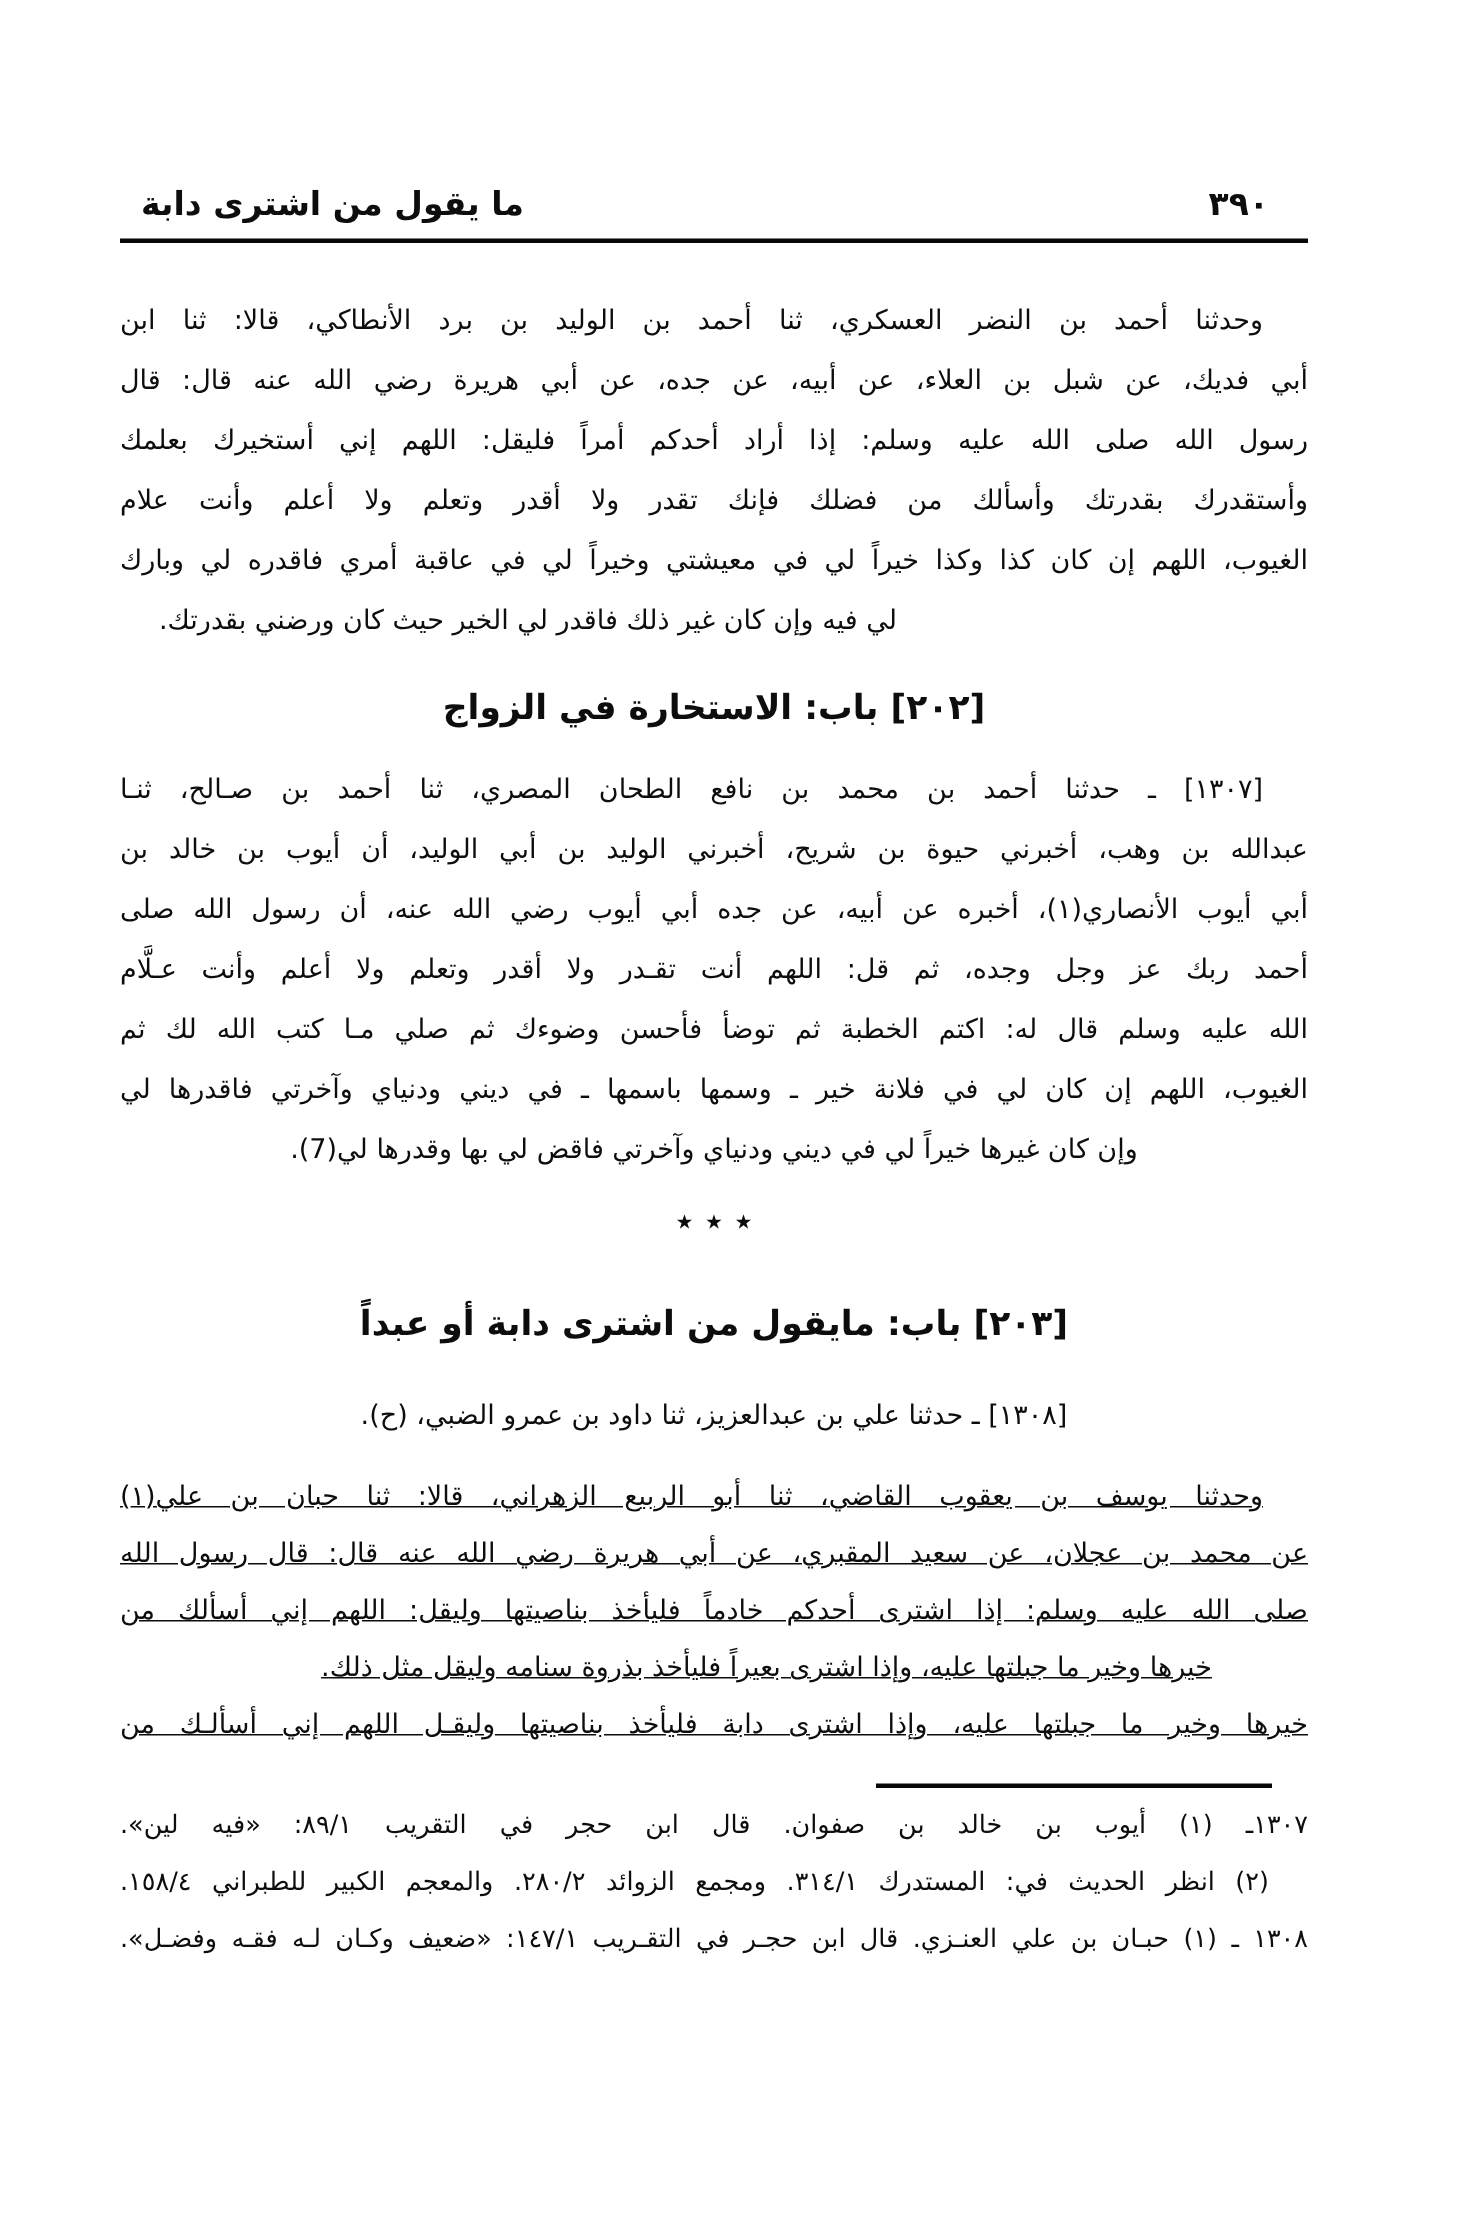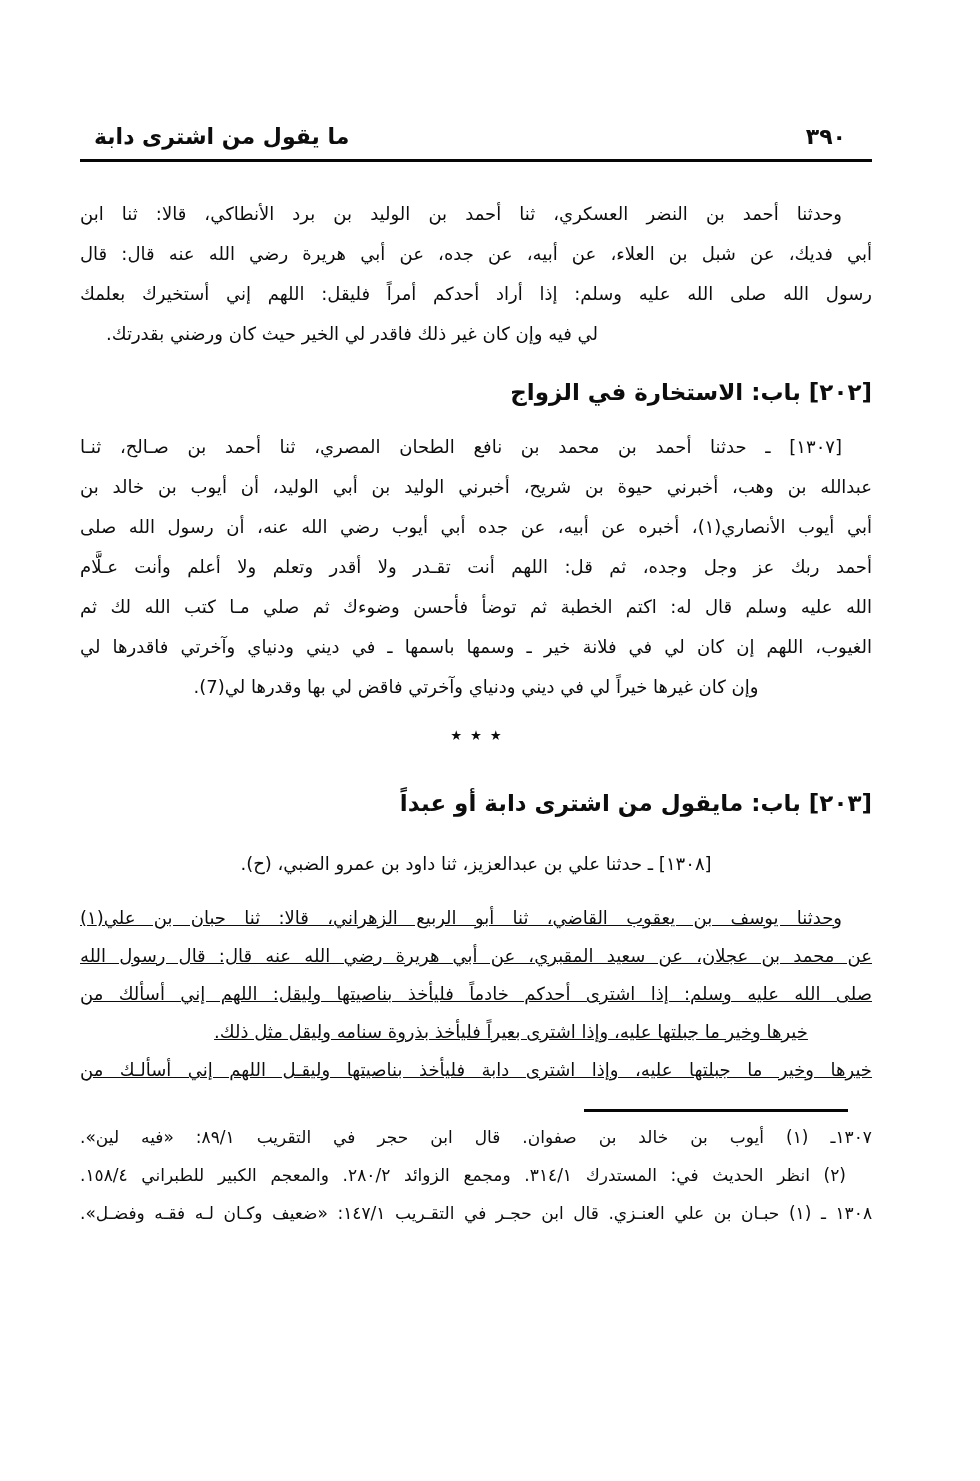--- a/index.html
+++ b/index.html
@@ -47,21 +47,21 @@
   .p1 { margin-top: 32px; }
   .p2 { margin-top: 18px; }
   .p4 { margin-top: 18px; }
   .p4 .bl { line-height: 38px; text-decoration: underline; }
 
   .section-heading {
     margin-top: 22px;
     font-size: 23px;
     line-height: 32px;
     font-weight: bold;
-    text-align: right;
+    text-align: center;
   }
   .h203 { margin-top: 36px; }
 
   .divider {
     margin-top: 12px;
     font-size: 22px;
     line-height: 32px;
     font-weight: bold;
     text-align: center;
     letter-spacing: 6px;
@@ -101,20 +101,22 @@
   <header class="page-header">
     <div class="page-number">٣٩٠</div>
     <div class="running-title">ما يقول من اشترى دابة</div>
   </header>
   <div class="header-rule"></div>
 
   <section class="para p1">
     <div class="bl fi">وحدثنا أحمد بن النضر العسكري، ثنا أحمد بن الوليد بن برد الأنطاكي، قالا: ثنا ابن</div>
     <div class="bl">أبي فديك، عن شبل بن العلاء، عن أبيه، عن جده، عن أبي هريرة رضي الله عنه قال: قال</div>
     <div class="bl">رسول الله صلى الله عليه وسلم: إذا أراد أحدكم أمراً فليقل: اللهم إني أستخيرك بعلمك</div>
+    <div class="bl">وأستقدرك بقدرتك وأسألك من فضلك فإنك تقدر ولا أقدر وتعلم ولا أعلم وأنت علام</div>
+    <div class="bl">الغيوب، اللهم إن كان كذا وكذا خيراً لي في معيشتي وخيراً لي في عاقبة أمري فاقدره لي وبارك</div>
     <div class="bl last-left">لي فيه وإن كان غير ذلك فاقدر لي الخير حيث كان ورضني بقدرتك.</div>
   </section>
 
   <h2 class="section-heading">[٢٠٢] باب: الاستخارة في الزواج</h2>
 
   <section class="para p2">
     <div class="bl fi">[١٣٠٧] ـ حدثنا أحمد بن محمد بن نافع الطحان المصري، ثنا أحمد بن صـالح، ثنـا</div>
     <div class="bl">عبدالله بن وهب، أخبرني حيوة بن شريح، أخبرني الوليد بن أبي الوليد، أن أيوب بن خالد بن</div>
     <div class="bl">أبي أيوب الأنصاري(١)، أخبره عن أبيه، عن جده أبي أيوب رضي الله عنه، أن رسول الله صلى</div>
     <div class="bl">أحمد ربك عز وجل وجده، ثم قل: اللهم أنت تقـدر ولا أقدر وتعلم ولا أعلم وأنت عـلَّام</div>

